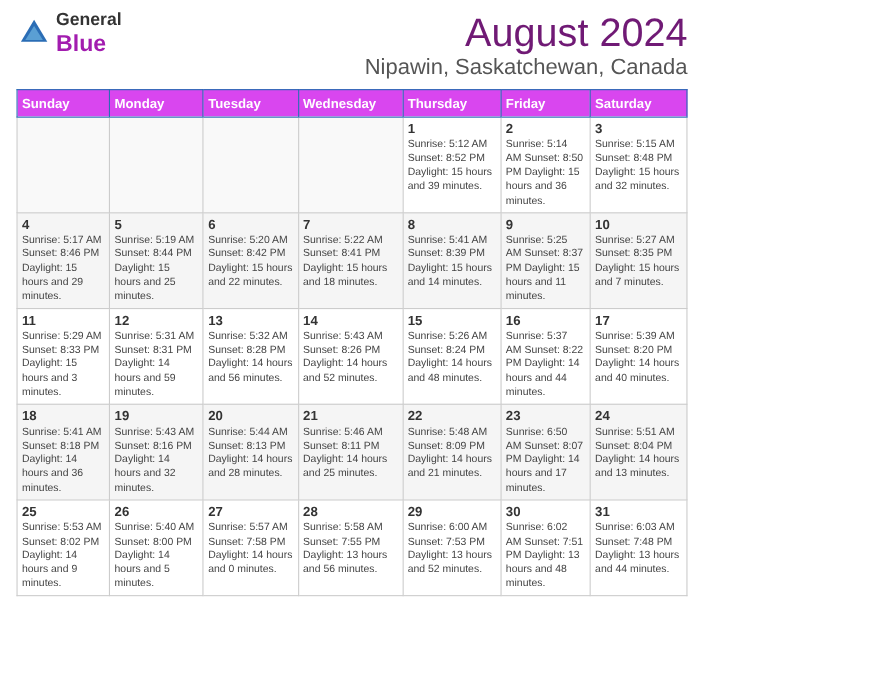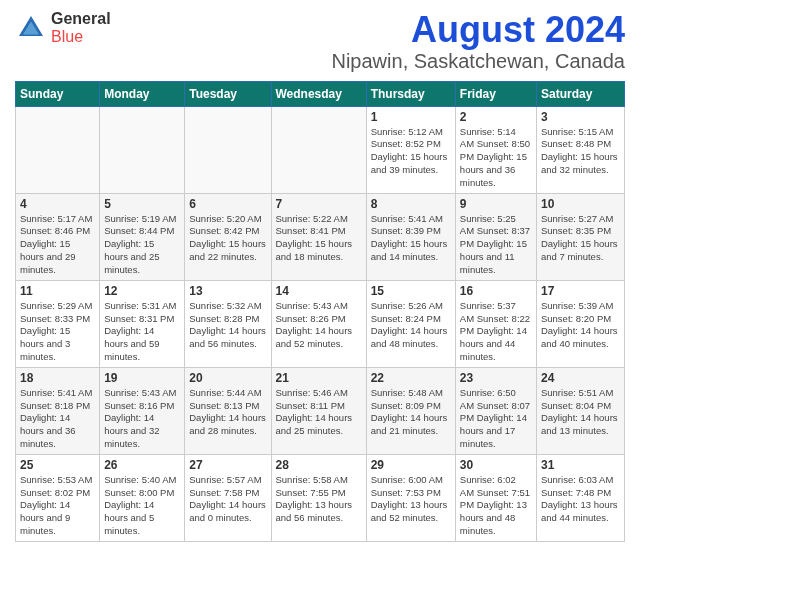--- a/index.html
+++ b/index.html
@@ -29,48 +29,48 @@
       display: flex;
       flex-direction: column;
       line-height: 1.1;
     }
     .logo-general {
       font-size: 16px;
       font-weight: bold;
       color: #333;
     }
     .logo-blue {
-      font-size: 16px;
-      font-weight: normal;
-      color: #ef4444;
+      font-size: 21px;
+      font-weight: bold;
+      color: #a21caf;
     }
     .logo-icon {
       width: 32px;
       height: 32px;
     }
     .title-section {
       text-align: right;
     }
     .main-title {
       font-size: 36px;
-      font-weight: bold;
-      color: #1d4ed8;
+      font-weight: normal;
+      color: #701a75;
       line-height: 1.1;
     }
     .subtitle {
       font-size: 20px;
       color: #555;
     }
     .calendar-table {
       width: 100%;
       border-collapse: collapse;
       font-size: 10px;
     }
     .calendar-table th {
-      background-color: #0f766e;
+      background-color: #d946ef;
       color: #fff;
       padding: 5px 4px;
       text-align: left;
       font-size: 12px;
       font-weight: bold;
       border: 1px solid #2a6db5;
     }
     .calendar-table td {
       border: 1px solid #ccc;
       vertical-align: top;

